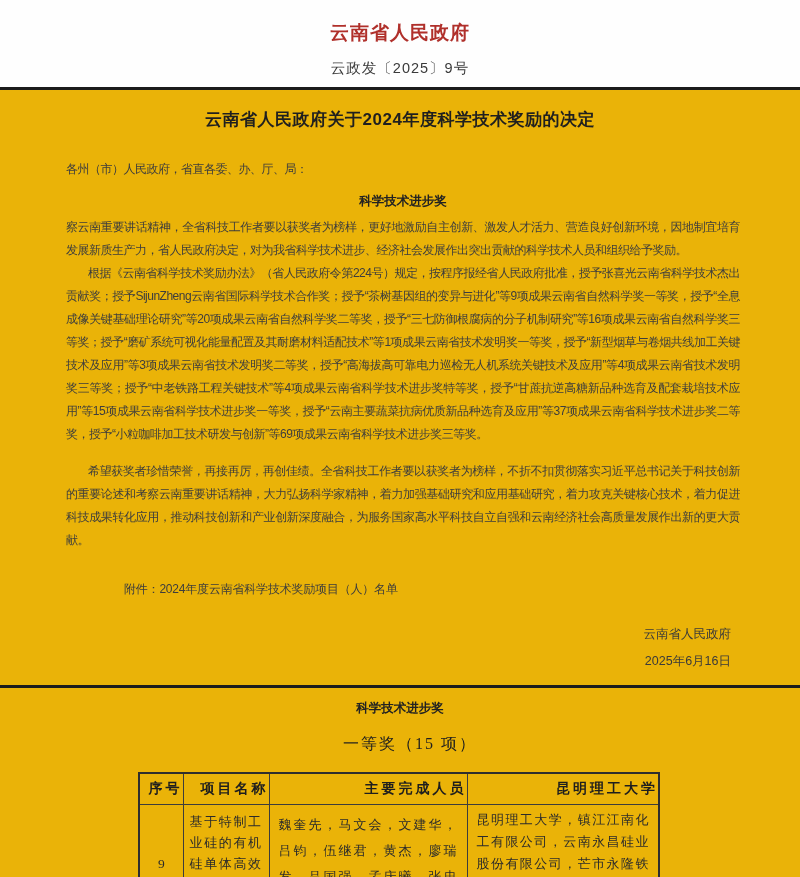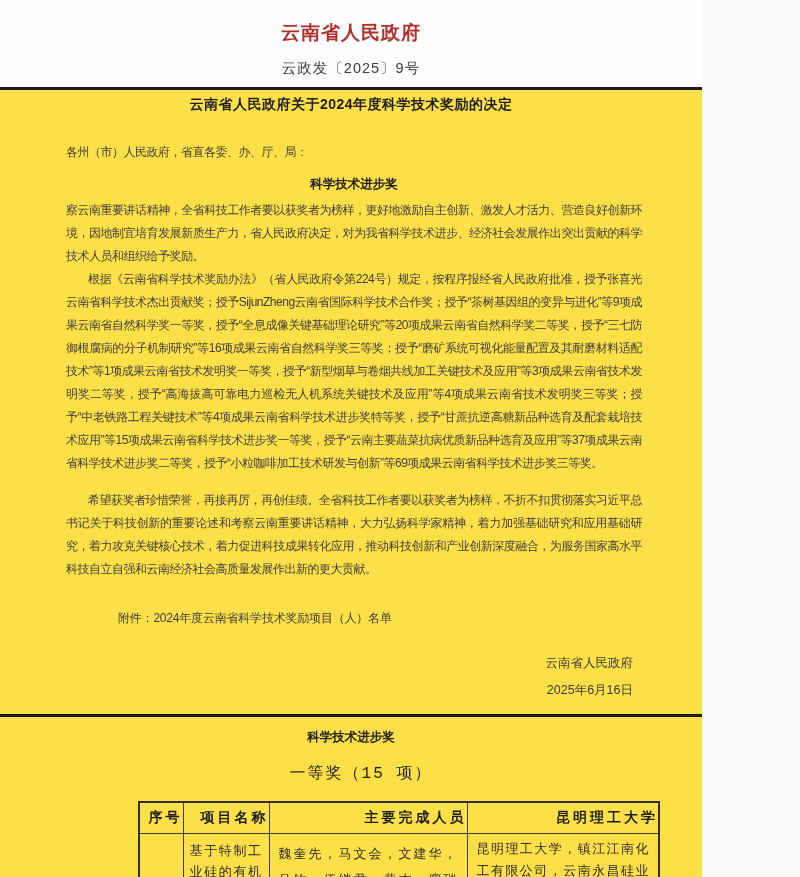--- a/index.html
+++ b/index.html
@@ -3,43 +3,43 @@
 <meta charset="utf-8">
 <style>
   * { margin:0; padding:0; box-sizing:border-box; }
   html,body { width:800px; }
   body {
     height:877px; overflow:hidden;
     background:#fbfaf8;
     font-family:"Liberation Sans","DejaVu Sans",sans-serif;
     color:#3d3d3d;
   }
-  .page { width:702px; height:877px; position:relative; background:#fde047; }
+  .page { width:800px; height:877px; position:relative; background:#eab308; }
 
   
   .top-band { height:90px; border-bottom:3px solid #1c1c1c; text-align:center; background:#fefefe; }
   .org-name { padding-top:20px; font-size:19px; font-weight:bold; color:#b0302b; letter-spacing:1px; }
   .doc-number { margin-top:13px; font-size:14.5px; color:#3a3a3a; letter-spacing:1px;text-align:center; }
 
   
-  .doc-title { margin-top:6px; text-align:center; font-size:14px; font-weight:bold; color:#1f1f1f; letter-spacing:0.5px; }
+  .doc-title { margin-top:18px; text-align:center; font-size:17px; font-weight:bold; color:#1f1f1f; letter-spacing:0.5px; }
   .doc-body { margin:0 60px 0 66px; font-size:12px; line-height:23px; letter-spacing:-0.5px; color:#3d3d3d; text-align:justify; }
   .salutation { margin-top:27px; }
   .floating-heading { margin:9px 0 3px 0; text-align:center; font-weight:bold; font-size:12.5px; color:#222; letter-spacing:0; }
   .para { text-align:justify; }
   .para.indent { text-indent:22px; }
   .para.gap { margin-top:14px; }
-  .attachment { margin-top:26px; margin-left:16px; letter-spacing:-0.2px;padding-left:36px; }
+  .attachment { margin-top:26px; margin-left:22px; letter-spacing:-0.2px;padding-left:36px; }
   .signature { margin-top:20px; text-align:right; padding-right:9px; line-height:27px; font-size:12.5px; letter-spacing:0; color:#3a3a3a; }
 
   
   .divider2 { margin-top:10px; border:none; border-top:3px solid #1c1c1c; }
   .annex-title { margin-top:12px; text-align:center; font-size:12.5px; font-weight:bold; color:#222; }
   .award-level { margin-top:17px; text-align:center; font-size:16px; color:#1f1f1f;
-                 font-family:Liberation Mono, monospace; letter-spacing:2px;padding-left:20px; }
+                 font-family:Liberation Serif, serif; letter-spacing:2px;padding-left:20px; }
 
   
   table.award { border-collapse:collapse; table-layout:fixed; margin:17px 0 0 138px; width:520px;
                 font-family:"Liberation Serif","DejaVu Serif",serif; color:#2b2b2b;
                 border:2px solid #2e2e2e; }
   table.award th, table.award td { border:1px solid #3c3c3c; }
   col.c-no   { width:44px; }
   col.c-proj { width:86px; }
   col.c-ppl  { width:198px; }
   col.c-unit { width:192px; }

